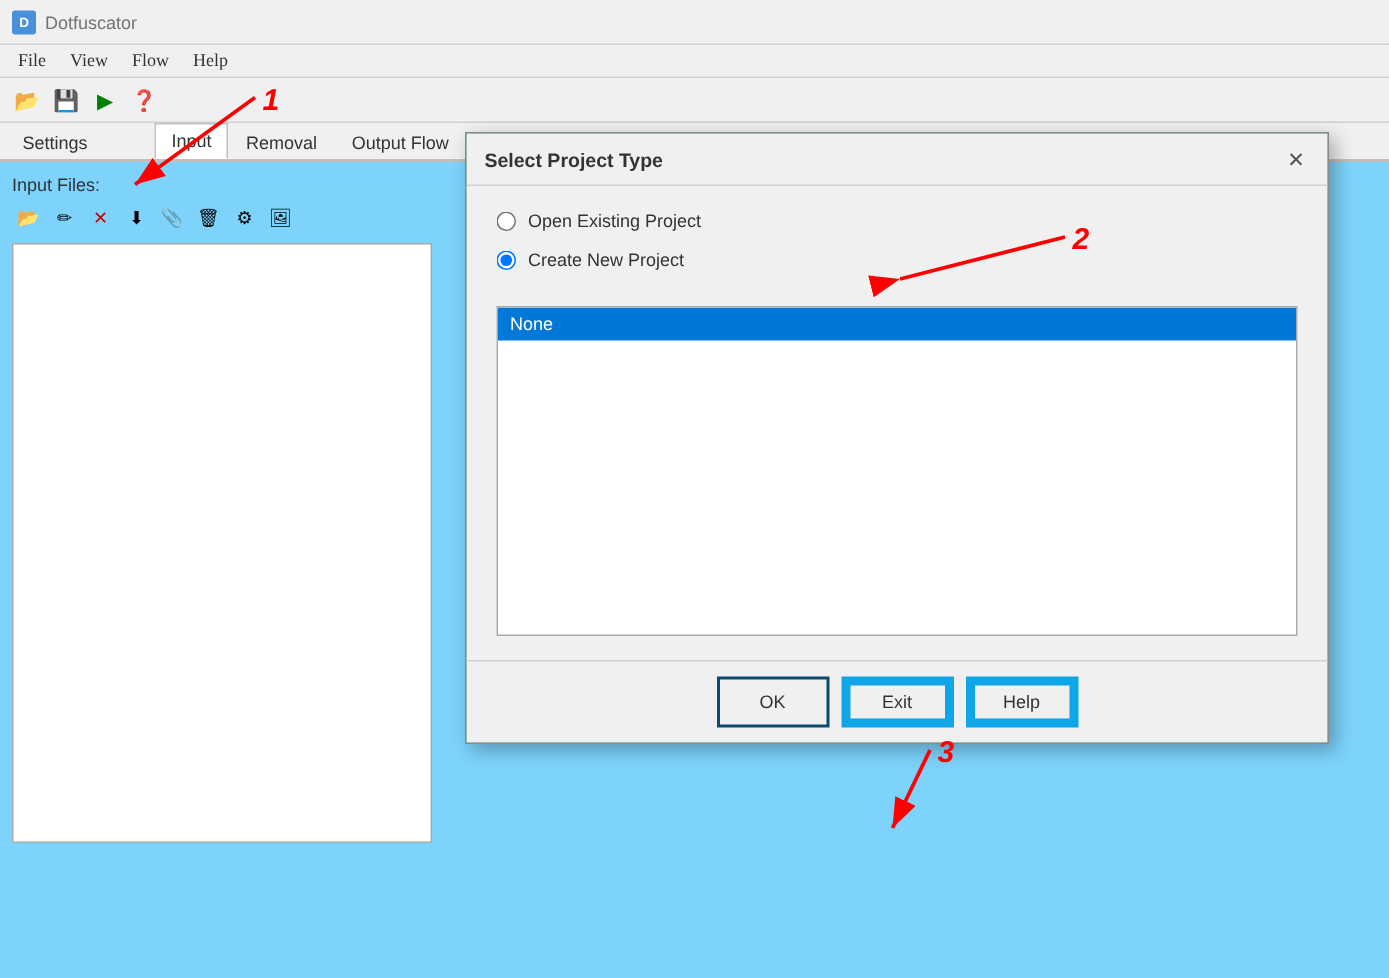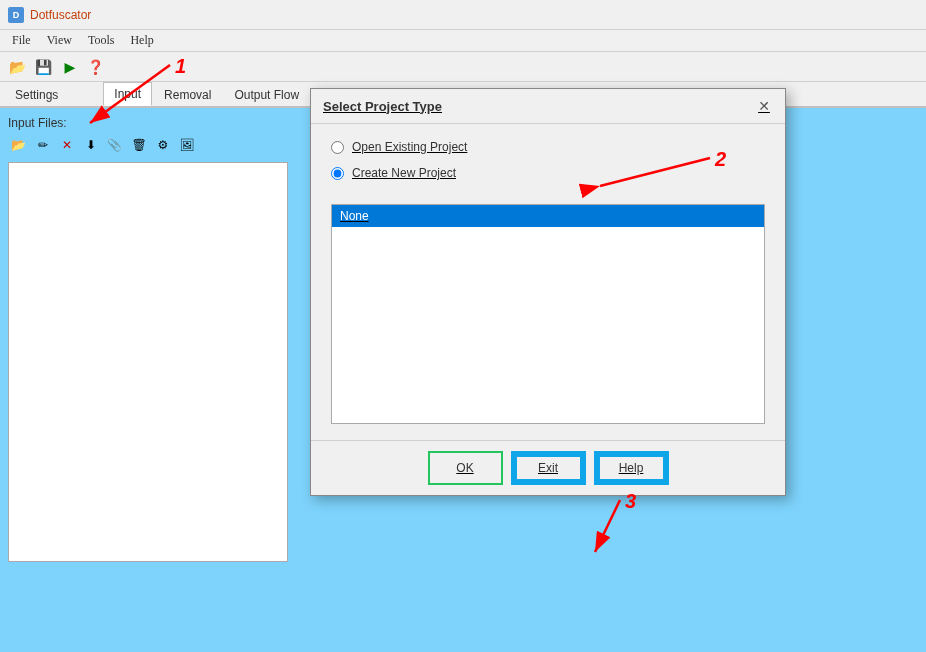--- a/index.html
+++ b/index.html
@@ -26,21 +26,21 @@
       width: 16px;
       height: 16px;
       background: #4a90d9;
       border-radius: 2px;
       margin-right: 6px;
       display: flex; align-items: center; justify-content: center;
       color: white; font-size: 9px; font-weight: bold;
     }
     .title-bar-text {
       font-size: 12px;
-      color: #c2410c;
+      color: #737373;
     }
 
     
     .menu-bar {
       background: #f0f0f0;
       height: 22px;
       display: flex;
       align-items: center;
       padding: 0 4px;
       border-bottom: 1px solid #d0d0d0;
@@ -134,25 +134,24 @@
     
     .dialog-overlay {
       position: absolute;
       top: 0; left: 0; right: 0; bottom: 0;
       z-index: 100;
     }
     .dialog {
       position: absolute;
       top: 88px;
       left: 310px;
-      width: 476px;
+      width: 576px;
       background: #15803d;
       border: 1px solid #888;
       box-shadow: 4px 4px 12px rgba(0,0,0,0.3);
-      text-decoration: underline;
     }
     .dialog-title-bar {
       background: #f0f0f0;
       padding: 8px 12px;
       display: flex;
       align-items: center;
       justify-content: space-between;
       border-bottom: 1px solid #d0d0d0;
     }
     .dialog-title {
@@ -217,21 +216,21 @@
     .dialog-btn {
       min-width: 75px;
       padding: 4px 12px;
       font-size: 12px;
       cursor: pointer;
       background: #f0f0f0;
       border: 6px solid #0ea5e9;
       color: #333;
     }
     .dialog-btn.primary {
-      border: 2px solid #22c55e;
+      border: 2px solid #0c4a6e;
       background: #f0f0f0;
     }
 
     
     .svg-arrow {
       position: absolute;
       pointer-events: none;
       z-index: 300;
     }
   </style>
@@ -241,21 +240,21 @@
 <div class="title-bar">
   <div class="title-bar-icon">
     <span>D</span>
   </div>
   <span class="title-bar-text">Dotfuscator</span>
 </div>
 
 <div class="menu-bar">
   <div class="menu-item">File</div>
   <div class="menu-item">View</div>
-  <div class="menu-item">Tools</div>
+  <div class="menu-item">Flow</div>
   <div class="menu-item">Help</div>
 </div>
 
 <div class="toolbar">
   <div class="toolbar-btn">📂</div>
   <div class="toolbar-btn">💾</div>
   <div class="toolbar-btn" style="color:green;">▶</div>
   <div class="toolbar-btn" style="color:#0078d7;">❓</div>
 </div>
 

